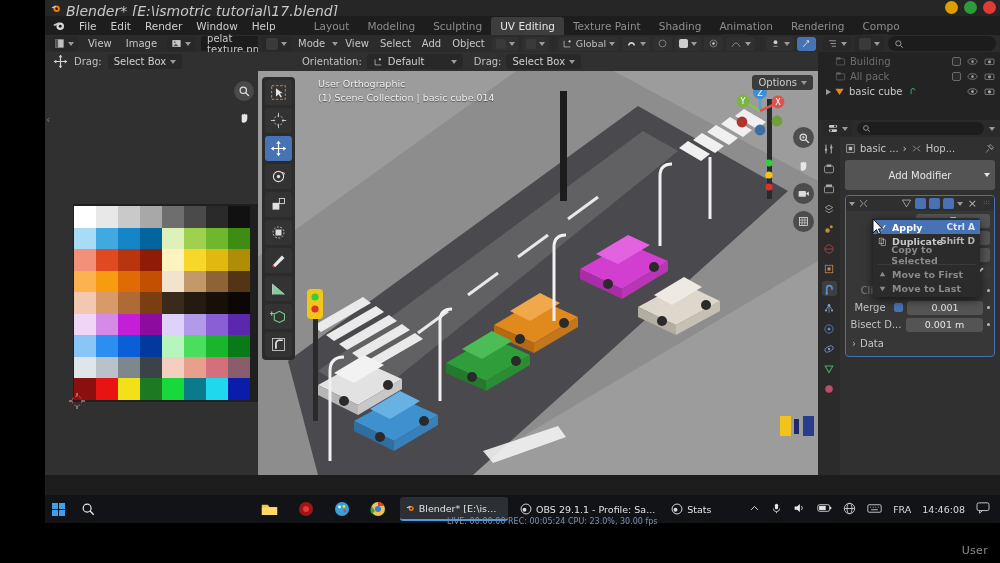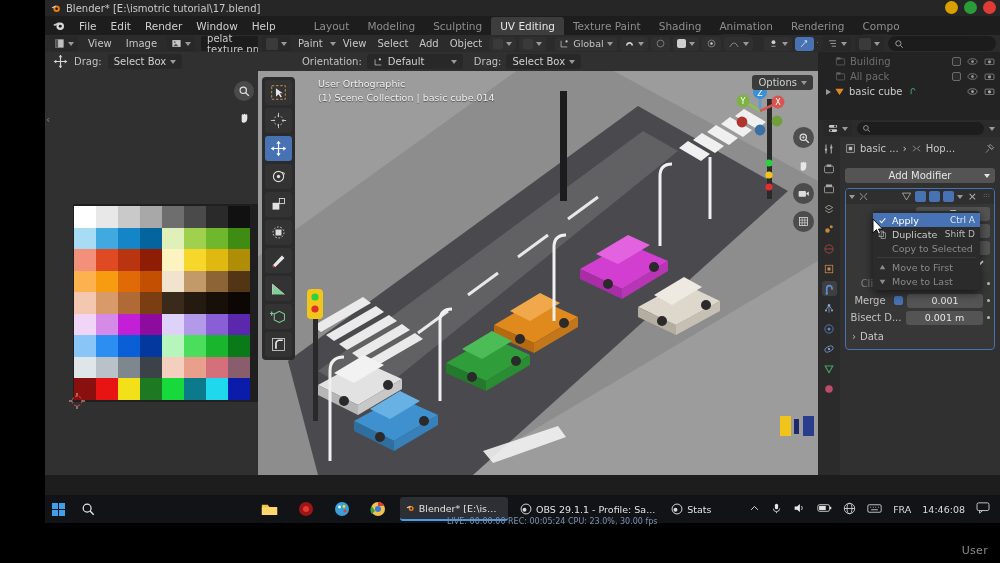--- a/index.html
+++ b/index.html
@@ -11,21 +11,21 @@
     position:relative;
   }
   .screen { position:absolute; inset:0; background:#000; }
 
   
   .blender-win { position:absolute; left:45px; top:0px; width:955px; height:495px; background:#1d1d1d; }
 
   
   .titlebar { position:absolute; left:0; top:0; width:100%; height:16px; background:#262626; }
   .titlebar .tb-icon { position:absolute; left:6px; top:3px; width:10px; height:10px; }
-  .titlebar .tb-title { position:absolute; left:21px; top:3px; font-size:10px; color:#c8c8c8; white-space:nowrap; }
+  .titlebar .tb-title { position:absolute; left:21px; top:3px; font-size:14px; color:#c8c8c8; white-space:nowrap;font-style:italic; }
   .winbtns { position:absolute; right:4px; top:1px; display:flex; gap:6px; }
   .winbtn { width:13px; height:13px; border-radius:50%; }
   .winbtn.min { background:#d9a000; }
   .winbtn.max { background:#2a9d3a; }
   .winbtn.close { background:#e03b34; }
 
   
   .topbar { position:absolute; left:0; top:16px; width:100%; height:19px; background:#1d1d1d; display:flex; align-items:center; }
   .bl-logo { width:14px; height:13px; margin-left:7px; margin-right:6px; position:relative; }
   .menu-item { padding:2px 7px; font-size:10.5px; color:#cfcfcf; white-space:nowrap; }
@@ -89,34 +89,34 @@
 
   
   .props { position:absolute; left:773px; top:120px; width:182px; height:355px; background:#fca5a5; }
   .props-hdr { height:17px; background:#2b2b2b; display:flex; align-items:center; gap:5px; padding:0 5px; }
   .search-box { flex:1; height:13px; background:#1d1d1d; border-radius:7px; display:flex; align-items:center; padding-left:5px; gap:3px; }
   .props-nav { position:absolute; left:0; top:17px; width:22px; bottom:0; background:#2b2b2b; display:flex; flex-direction:column; align-items:center; padding-top:4px; gap:5px; }
   .pnav { width:15px; height:15px; border-radius:3px; display:flex; align-items:center; justify-content:center; font-size:10px; }
   .pnav.active { background:#3f3f3f; }
   .props-body { position:absolute; left:22px; top:17px; right:0; bottom:0; background:#303030; padding:4px 5px; }
   .breadcrumb { height:15px; display:flex; align-items:center; gap:4px; font-size:10px; color:#c6c6c6; }
-  .addmod { margin-top:12px; height:15px; background:#545454; border-radius:3px; display:flex; align-items:center; justify-content:center; position:relative; font-size:10px; color:#e4e4e4; }
+  .addmod { margin-top:4px; height:30px; background:#545454; border-radius:3px; display:flex; align-items:center; justify-content:center; position:relative; font-size:10px; color:#e4e4e4; }
   .addmod .caret { position:absolute; right:5px; }
   .modpanel { margin-top:5px; border:1px solid #4772b3; border-radius:4px; background:#373737; position:relative; height:162px; }
   .modhdr { height:15px; background:#2f2f2f; border-radius:3px 3px 0 0; display:flex; align-items:center; gap:3px; padding:0 3px; }
   .mhi { width:11px; height:11px; border-radius:2px; background:#3d3d3d; }
   .mhi.on { background:#4772b3; }
   .mrow { height:15px; margin:2px 4px 0 4px; display:flex; align-items:center; gap:4px; }
   .mlabel { font-size:10px; color:#c2c2c2; text-align:center; }
   .mfield { flex:1; height:14px; background:#545454; border-radius:3px; display:flex; align-items:center; justify-content:center; font-size:9.5px; color:#e6e6e6; }
   .dot { width:3px; height:3px; border-radius:50%; background:#b9b9b9; }
   .datarow { margin:6px 6px 0 6px; display:flex; align-items:center; gap:4px; font-size:10px; color:#c6c6c6; }
 
   
-  .ddmenu { position:absolute; left:27px; top:22px; width:107px; background:#2b2b2b; border-radius:3px; box-shadow:0 3px 10px rgba(0,0,0,.6); padding:2px 0; z-index:40; }
+  .ddmenu { position:absolute; left:27px; top:22px; width:107px; background:#2b2b2b; border-radius:3px; box-shadow:0 3px 10px rgba(0,0,0,.6); padding:2px 0; z-index:40;font-weight:bold; }
   .ddrow { height:14px; display:flex; align-items:center; padding:0 5px; gap:5px; font-size:9.5px; color:#c8c8c8; position:relative; }
   .ddrow.sel { background:#4772b3; color:#fff; }
   .ddrow.dis { color:#8a8a8a; }
   .ddshort { position:absolute; right:5px; font-size:9px; color:#b5b5b5; }
   .ddsep { height:1px; background:#3a3a3a; margin:2px 4px; }
   .cursor-arrow { position:absolute; left:872px; top:218px; width:12px; height:17px; z-index:60; }
 
   
   .statusbar { position:absolute; left:45px; top:479px; width:955px; height:16px; background:#191919; display:flex; align-items:center; }
   .sb-item { display:flex; align-items:center; gap:4px; font-size:9.5px; color:#b4b4b4; }
@@ -227,21 +227,21 @@
           <span class="caret"></span>
         </div>
         <div class="fld" style="width:86px">pelat texture.png</div>
       </div>
 
       <div class="v3dhdr">
         <div class="dd-chip">
           <span class="icon-sq"></span>
             <span class="caret"></span>
         </div>
-        <div class="hmenu">Paint</div>
+        <div class="hmenu">Mode</div>
         <span class="caret"></span>
         <div class="hmenu">View</div>
         <div class="hmenu">Select</div>
         <div class="hmenu">Add</div>
         <div class="hmenu">Object</div>
         <div class="pill">
             <span class="icon-sq" style="width:10px;height:10px"></span>
             <span class="caret"></span>
           </div>
         <div class="pill">

